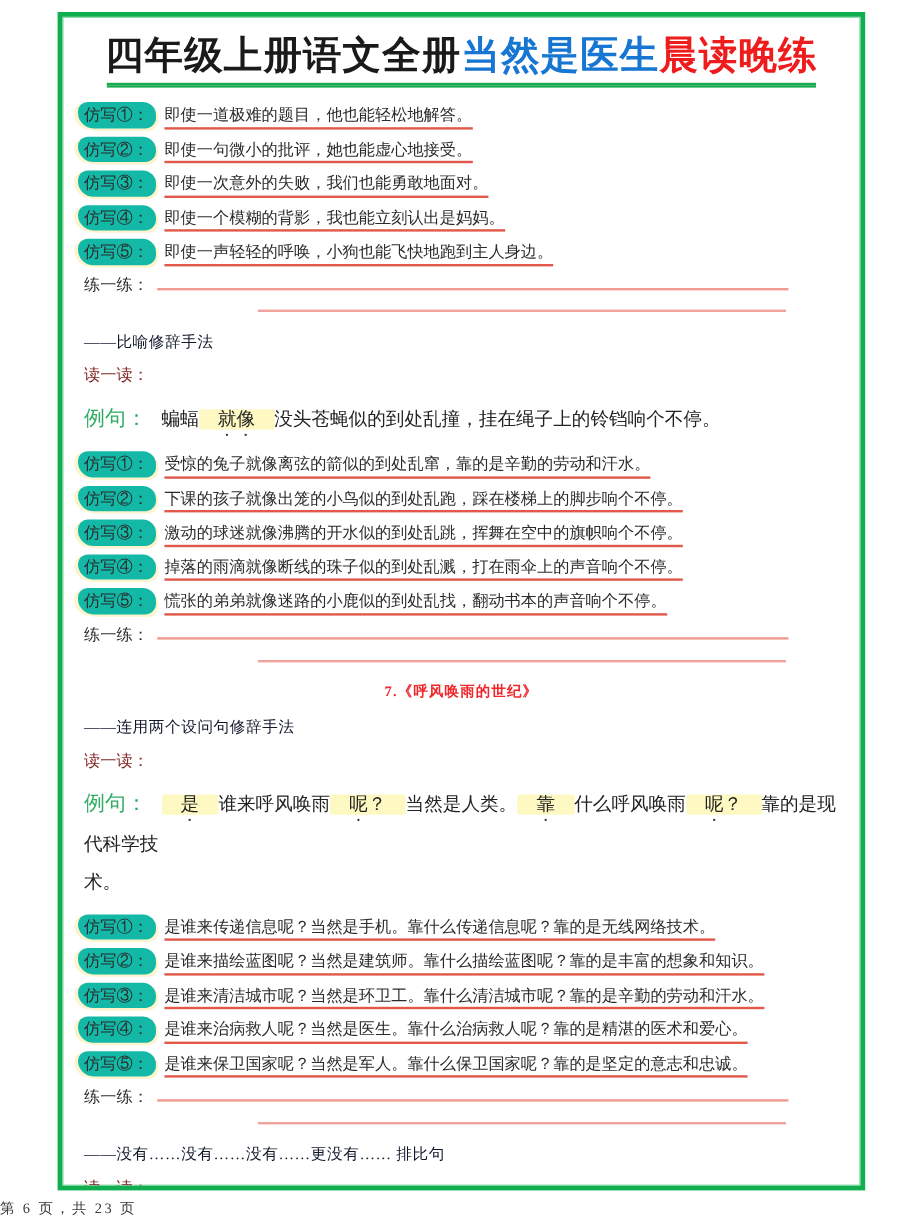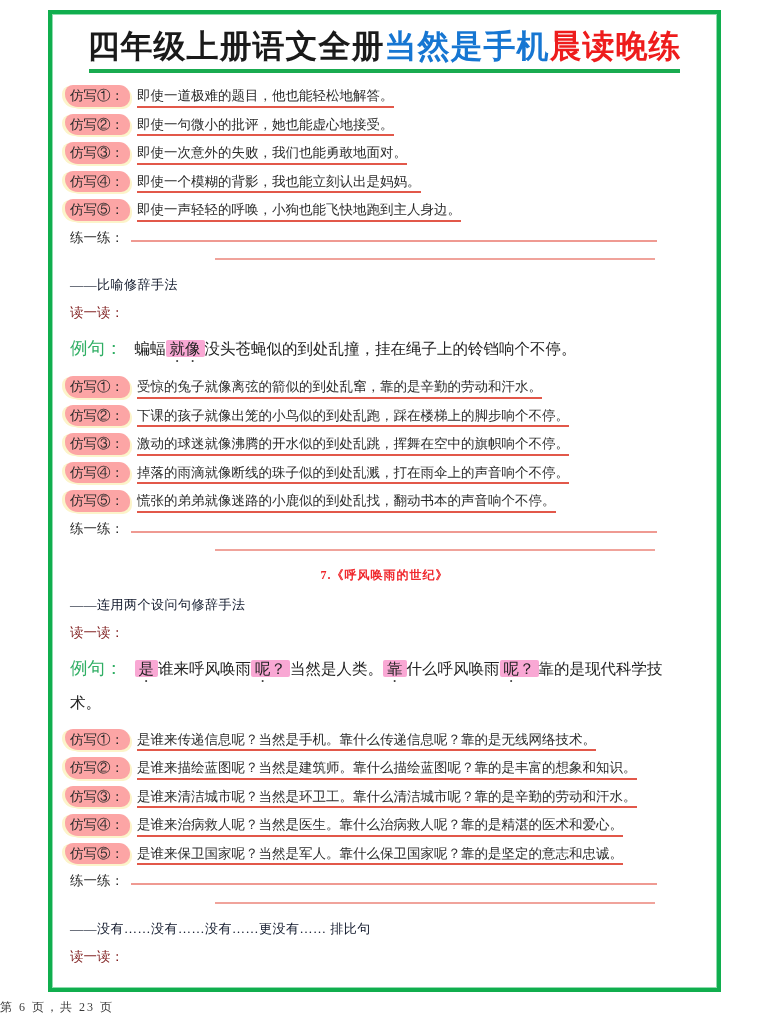--- a/index.html
+++ b/index.html
@@ -20,51 +20,51 @@
   .t-black { color:#1a1a1a; }
   .t-blue  { color:#1676d2; }
   .t-red   { color:#ee1c1c; }
   .title-underline {
     width:94%; height:4px; margin:3px auto 12px auto;
     border-top:2px solid #19ab50; border-bottom:2px solid #19ab50;
   }
   .rows { }
   .row { display:flex; align-items:baseline; font-size:13.5px; line-height:1.3; margin-bottom:6px; color:#2b2b2b; }
   .fx-label {
-    flex:none; background:#fca5a5; border-radius:8px 11px 9px 13px;
+    flex:none; background:#14b8a6; border-radius:8px 11px 9px 13px;
     padding:2px 6px 2px 5px; margin-left:-5px; margin-right:7px;
     box-shadow:-3px 1px 0 0 #fcf4ca, 2px 2px 0 0 #fcf4ca;
     white-space:nowrap;
   }
   .plain-label { flex:none; margin-right:7px; white-space:nowrap; }
   .sentence { border-bottom:2px solid #e2584a; padding-bottom:1px; }
   .fill-line { flex:1; margin-right:42px; border-bottom:2px solid #ef9a92; height:14px; }
   .blank-line { height:2px; background:#f0a39b; margin:12px 0 16px 145px; width:440px; }
   .method-header { font-size:13px; font-weight:normal; color:#0f172a; margin:4px 0 10px 0; letter-spacing:0.5px; }
   .read-label { font-size:13.5px; color:#7f1d1d; margin-bottom:8px; }
   .example { font-size:15.5px; color:#222; line-height:2.1; margin-bottom:9px; }
   .ex-label { color:#2fae63; font-size:17.5px; margin-right:12px; }
   .hl {
-    background:#f9a8d4; border-radius:2px; padding:0 4px;
+    background:#fef9c3; border-radius:2px; padding:0 16px;
     -webkit-text-emphasis:filled dot #3c3c3c;
     -webkit-text-emphasis-position:under right;
     text-emphasis:filled dot #3c3c3c;
     text-emphasis-position:under right;
   }
   .chapter-title { text-align:center; color:#f0262b; font-size:12px; font-weight:bold; margin:12px 0 12px 0; letter-spacing:1px; }
   .footer { position:absolute; left:0; bottom:8px; width:100%; font-size:12px; color:#3a3a3a; letter-spacing:2px; }
   section { display:block; }
 </style>
 </head>
 <body>
 
 <div class="page">
   <div class="frame">
 
-    <h1 class="title"><span class="t-black">四年级上册语文全册</span><span class="t-blue">当然是手机</span><span class="t-red">晨读晚练</span></h1>
+    <h1 class="title"><span class="t-black">四年级上册语文全册</span><span class="t-blue">当然是医生</span><span class="t-red">晨读晚练</span></h1>
     <div class="title-underline"></div>
 
     <section>
       <div class="rows">
           <div class="row">
             <span class="fx-label">仿写①：</span>
             <span class="sentence">即使一道极难的题目，他也能轻松地解答。</span>
           </div>
           <div class="row">
             <span class="fx-label">仿写②：</span>

